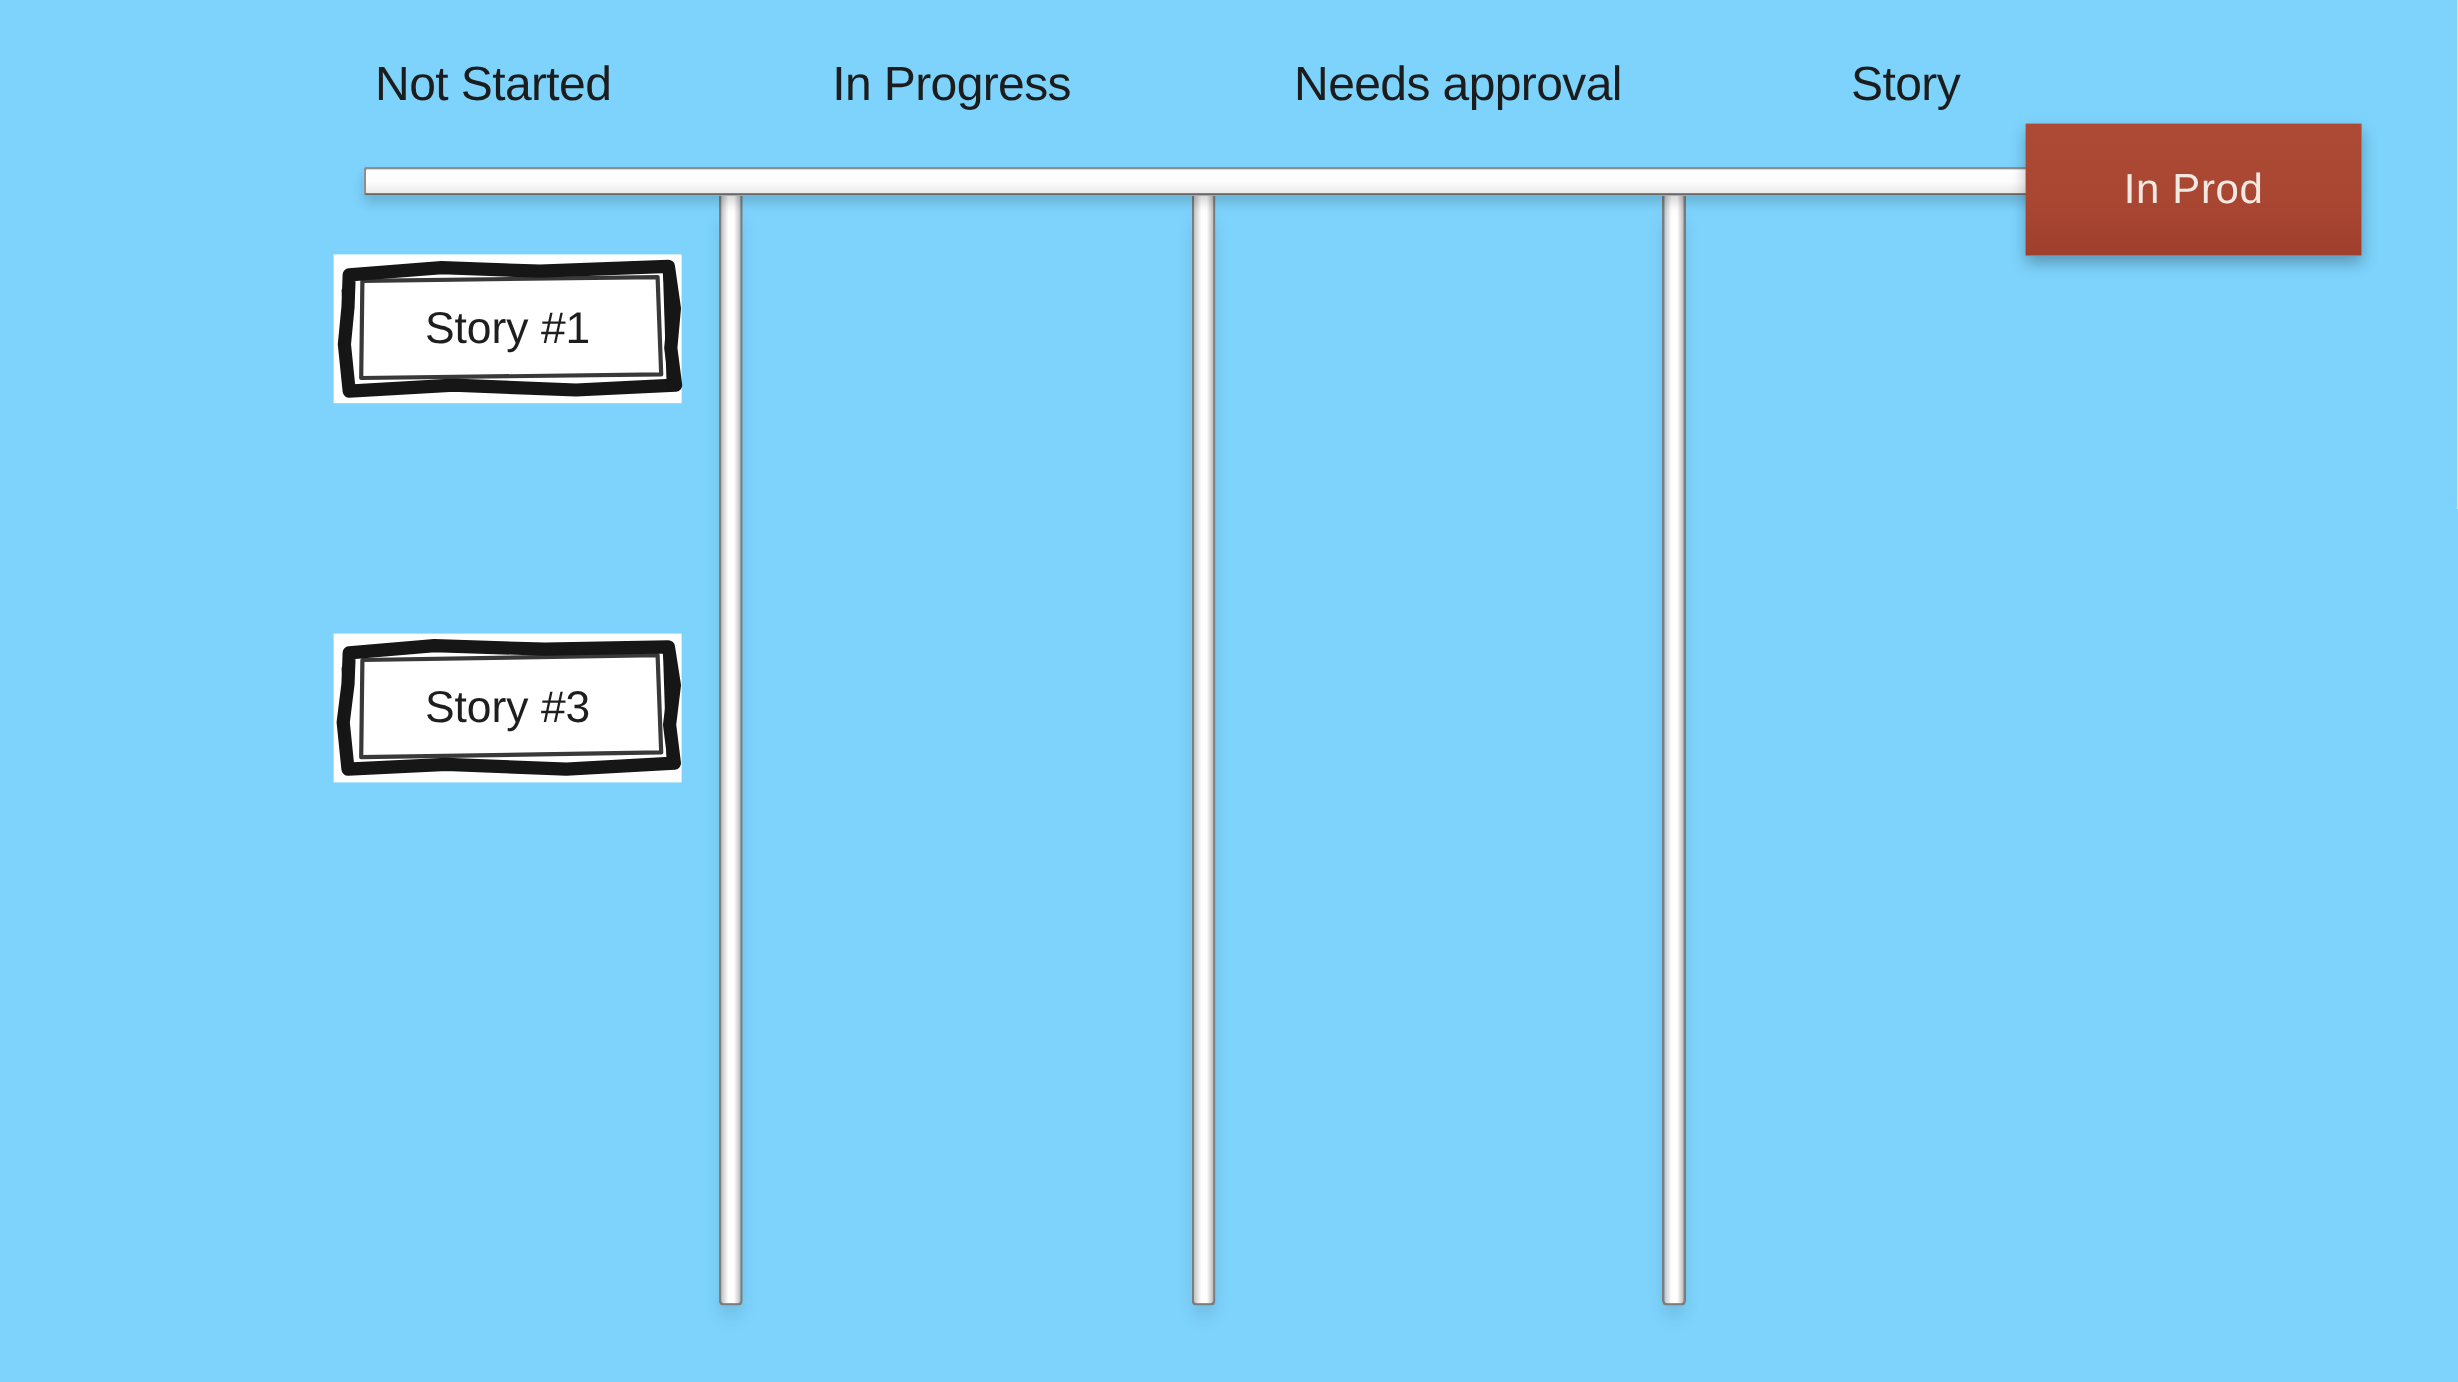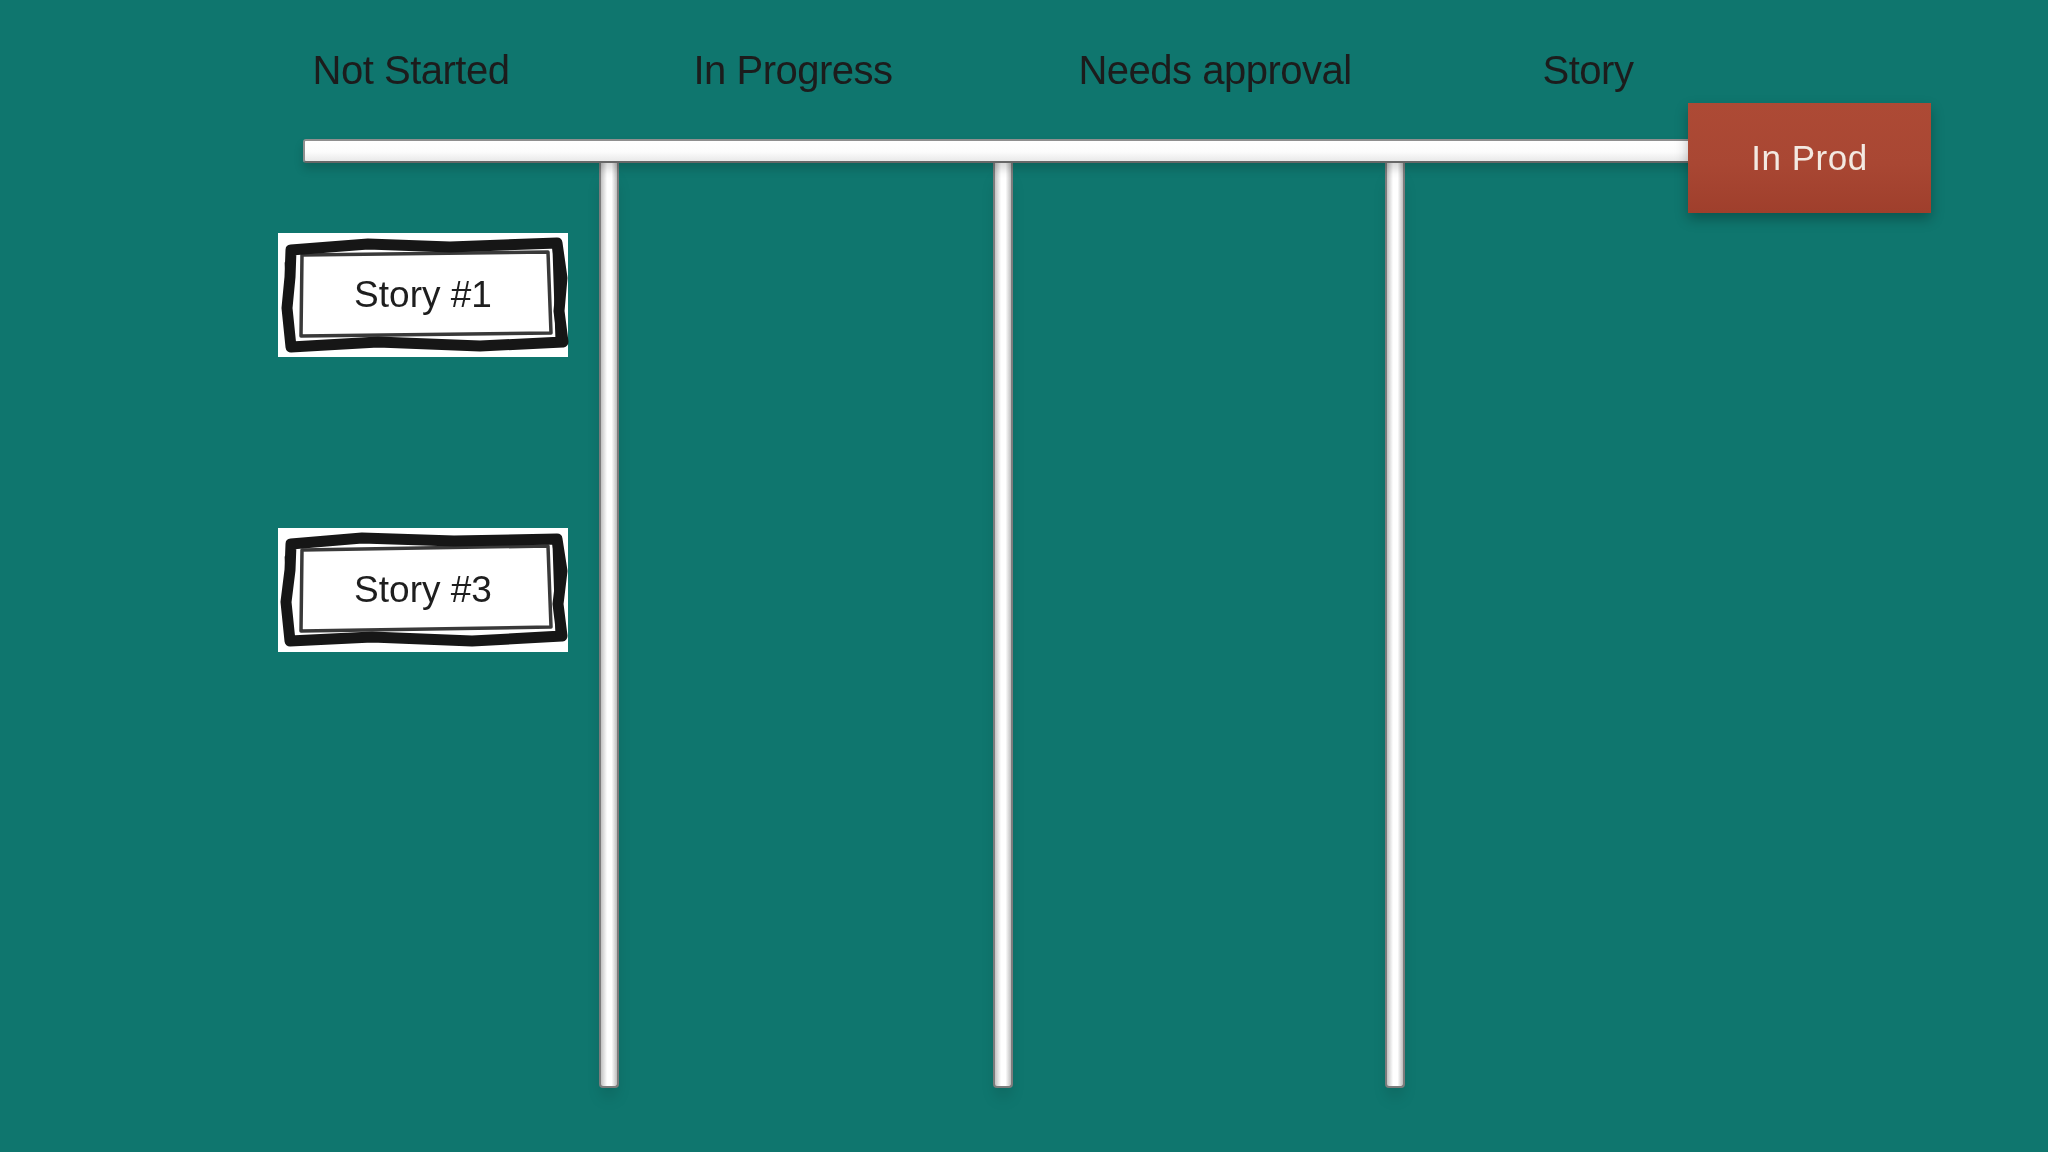--- a/index.html
+++ b/index.html
@@ -4,21 +4,21 @@
 <style>
   html, body {
     margin: 0;
     padding: 0;
     background: #ffffff;
   }
   .stage {
     position: relative;
     width: 2048px;
     height: 1152px;
-    background: #0f766e;
+    background: #7dd3fc;
     font-family: "Liberation Sans", "DejaVu Sans", sans-serif;
     overflow: hidden;
   }
 
   
   .col-header {
     position: absolute;
     top: 48px;
     transform: translateX(-50%);
     font-size: 40px;
@@ -68,21 +68,21 @@
     left: 278px;
     width: 290px;
     height: 124px;
     display: flex;
     align-items: center;
     justify-content: center;
     background: #ffffff;
     cursor: grab;
     z-index: 2;
   }
-  .card-1 { top: 233px; align-items: center; }
+  .card-1 { top: 212px; align-items: center; }
   .card-2 { top: 374px; }
   .card-3 { top: 528px; text-align: center; }
   .sketch {
     position: absolute;
     left: -4px;
     top: -4px;
     width: calc(100% + 8px);
     height: calc(100% + 8px);
     pointer-events: none;
   }
@@ -102,21 +102,21 @@
     font-weight: 400;
     color: #1e1e1e;
     letter-spacing: 0;
   }
 
   
   .inprod {
     position: absolute;
     left: 1688px;
     top: 103px;
-    width: 243px;
+    width: 280px;
     height: 110px;
     background: linear-gradient(180deg, #ad4a35 0%, #a94733 55%, #9f3f2c 100%);
     display: flex;
     align-items: center;
     justify-content: center;
     box-shadow: 0 6px 12px rgba(0,0,0,0.28);
     z-index: 3;
   }
   .inprod-label {
     font-size: 35px;

